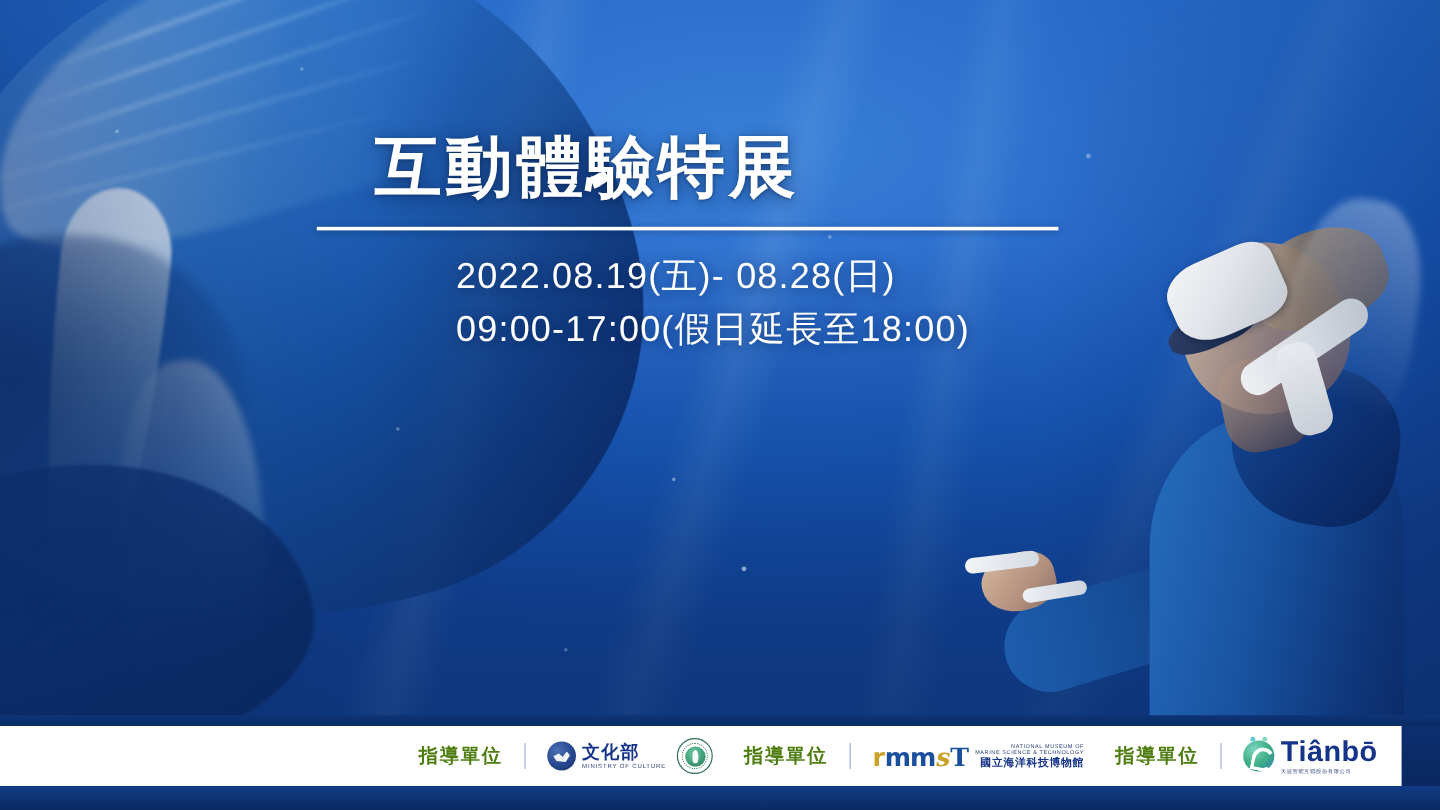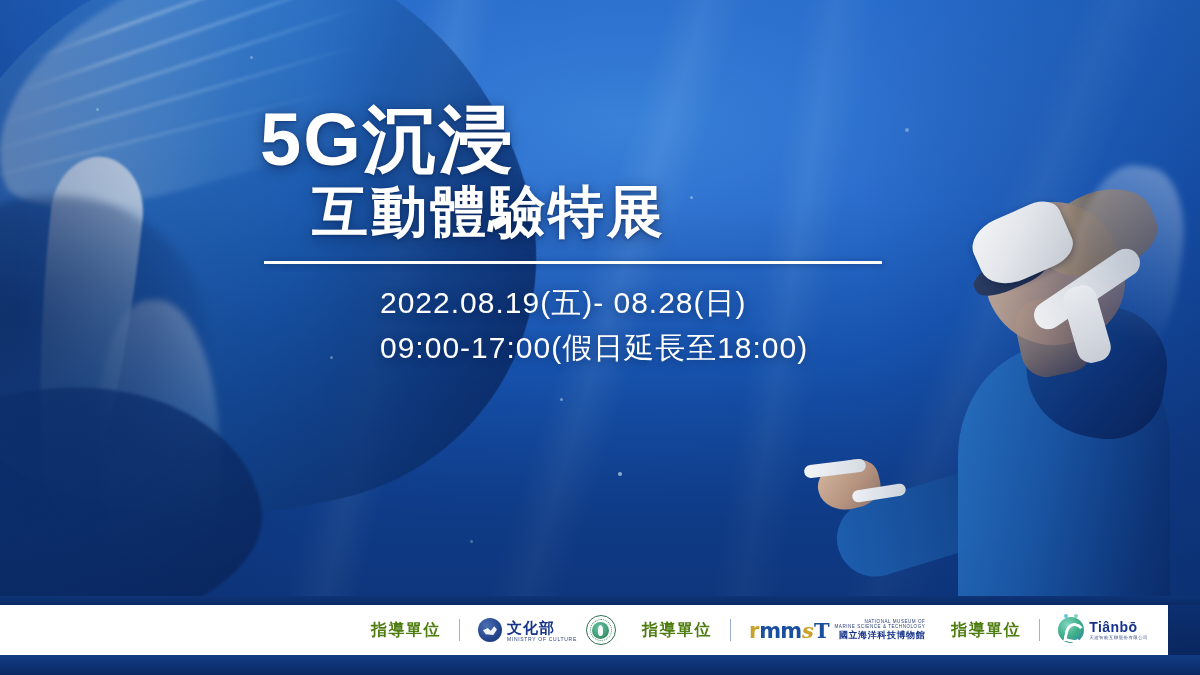--- a/index.html
+++ b/index.html
@@ -360,21 +360,21 @@
     border-right-color:transparent;
     transform:rotate(12deg);
   }
   .tb-dot-a, .tb-dot-b {
     position:absolute; width:4px; height:4px; border-radius:50%;
     background:#5ec8d8; top:-3px;
   }
   .tb-dot-a { left:6px; }
   .tb-dot-b { left:16px; background:#7fd6c2; }
   .tb-txt { display:flex; flex-direction:column; line-height:1; }
-  .tb-name { color:#16338a; font-size:14px; font-weight:700; letter-spacing:.4px; }
+  .tb-name { color:#16338a; font-size:24px; font-weight:700; letter-spacing:.4px; }
   .tb-sub { color:#3a4d86; font-size:4.4px; letter-spacing:.5px; margin-top:2px; white-space:nowrap; }
 
   
   .bubble { position:absolute; border-radius:50%; background:rgba(235,248,255,.72); }
 </style>
 </head>
 <body>
 
 <div id="banner">
 
@@ -417,21 +417,20 @@
     <div class="p-strap2"></div>
     <div class="p-visor-lens"></div>
     <div class="p-visor"></div>
     <div class="p-rimlight"></div>
     <div class="p-hand"></div>
     <div class="p-ctrl-a"></div>
     <div class="p-ctrl-b"></div>
   </div>
 
   <div class="headline">
-    <div class="title-l1">5G沉浸</div>
     <div class="title-l2">互動體驗特展</div>
     <div class="rule"></div>
     <div class="subline">2022.08.19(五)-  08.28(日)</div>
     <div class="subline" style="margin-top:2px;">09:00-17:00(假日延長至18:00)</div>
   </div>
 
   <div class="strip-top"></div>
   <div class="strip-bottom"></div>
 
   <div class="sponsor-bar">

